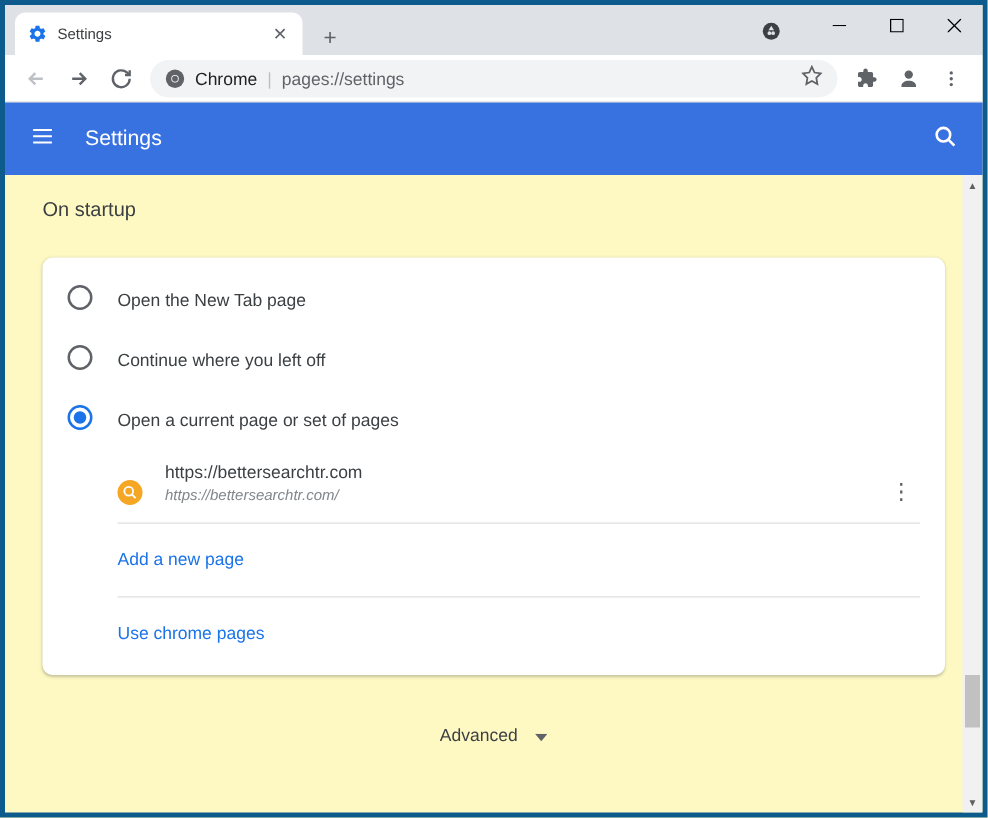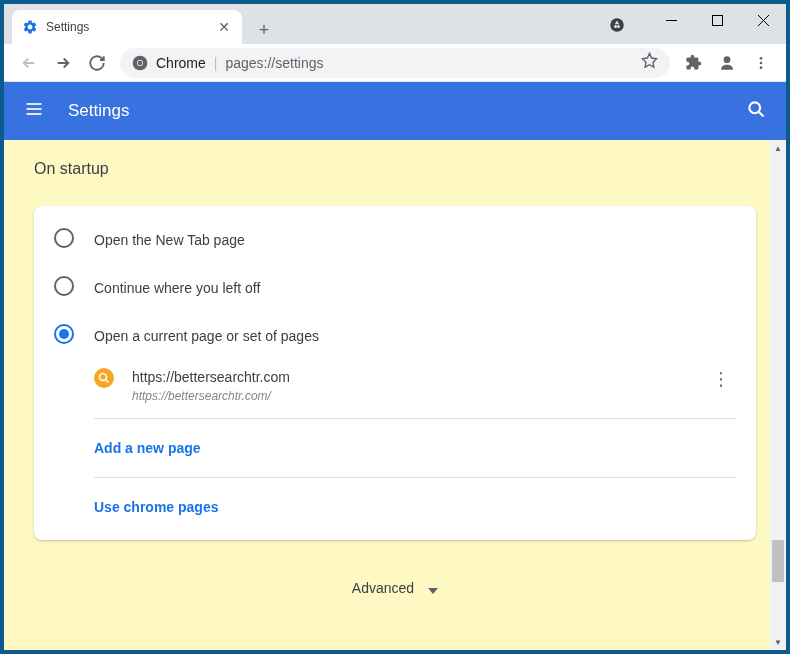--- a/index.html
+++ b/index.html
@@ -57,31 +57,31 @@
     
     .card { background: #fff; border-radius: 8px; box-shadow: 0 1px 2px rgba(60,64,67,0.2), 0 1px 3px rgba(60,64,67,0.1); padding: 8px 0; position: relative; }
     
     .radio-row { display: flex; align-items: flex-end; padding: 14px 20px; }
     .radio-outer { width: 20px; height: 20px; border: 2px solid #5f6368; border-radius: 50%; margin-right: 20px; position: relative; flex-shrink: 0; }
     .radio-outer.selected { border-color: #1a73e8; }
     .radio-inner { width: 10px; height: 10px; background: #1a73e8; border-radius: 50%; position: absolute; top: 50%; left: 50%; transform: translate(-50%, -50%); }
     .radio-label { font-size: 14px; color: #3c4043; }
     
     .startup-pages { padding-left: 60px; }
-    .page-item { display: flex; align-items: flex-start; padding: 10px 20px 10px 0; }
+    .page-item { display: flex; align-items: flex-end; padding: 10px 20px 10px 0; }
     .page-favicon { width: 20px; height: 20px; background: #f5a623; border-radius: 50%; margin-right: 18px; display: flex; align-items: center; justify-content: center; }
     .page-info { flex: 1; }
     .page-title { font-size: 14px; color: #3c4043; line-height: 1.4; }
     .page-url { font-size: 12px; color: #80868b; line-height: 1.4; font-style: italic; }
     .page-menu { color: #5f6368; font-size: 18px; padding: 0 6px; }
     
     .divider { height: 1px; background: #e0e0e0; margin: 4px 20px 4px 60px; }
     
     .link-row { padding: 16px 20px 16px 60px; }
-    .link-text { font-size: 14px; color: #1a73e8; font-weight: bold; }
+    .link-text { font-size: 14px; color: #1a73e8; }
     
     .advanced-row { display: flex; align-items: flex-start; justify-content: center; padding: 40px 0 20px; }
     .advanced-text { font-size: 14px; color: #3c4043; margin-right: 14px; }
   </style>
 </head>
 <body>
 
 <div class="window">
 
   <div class="window-controls">

